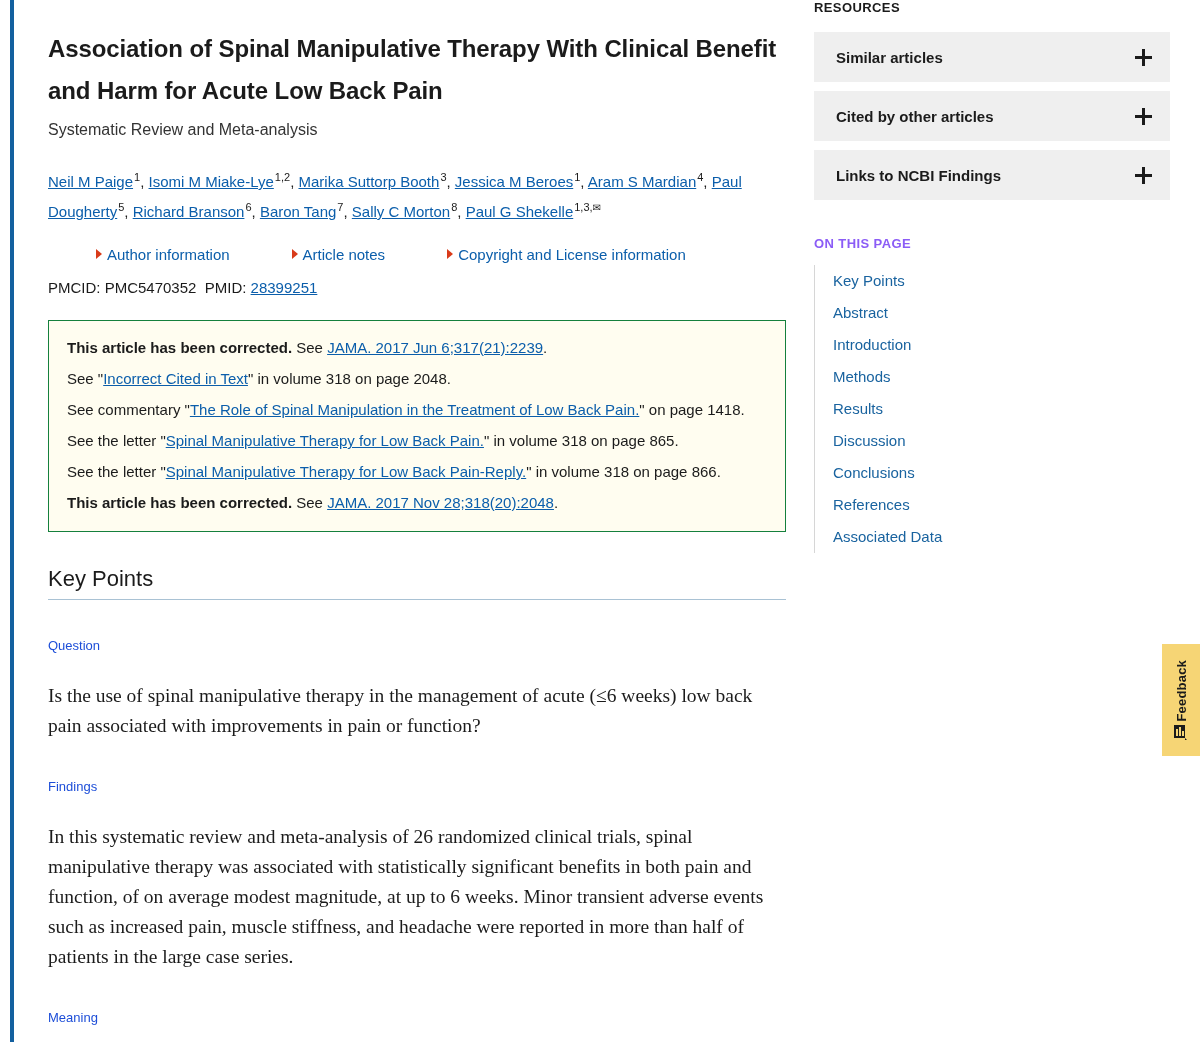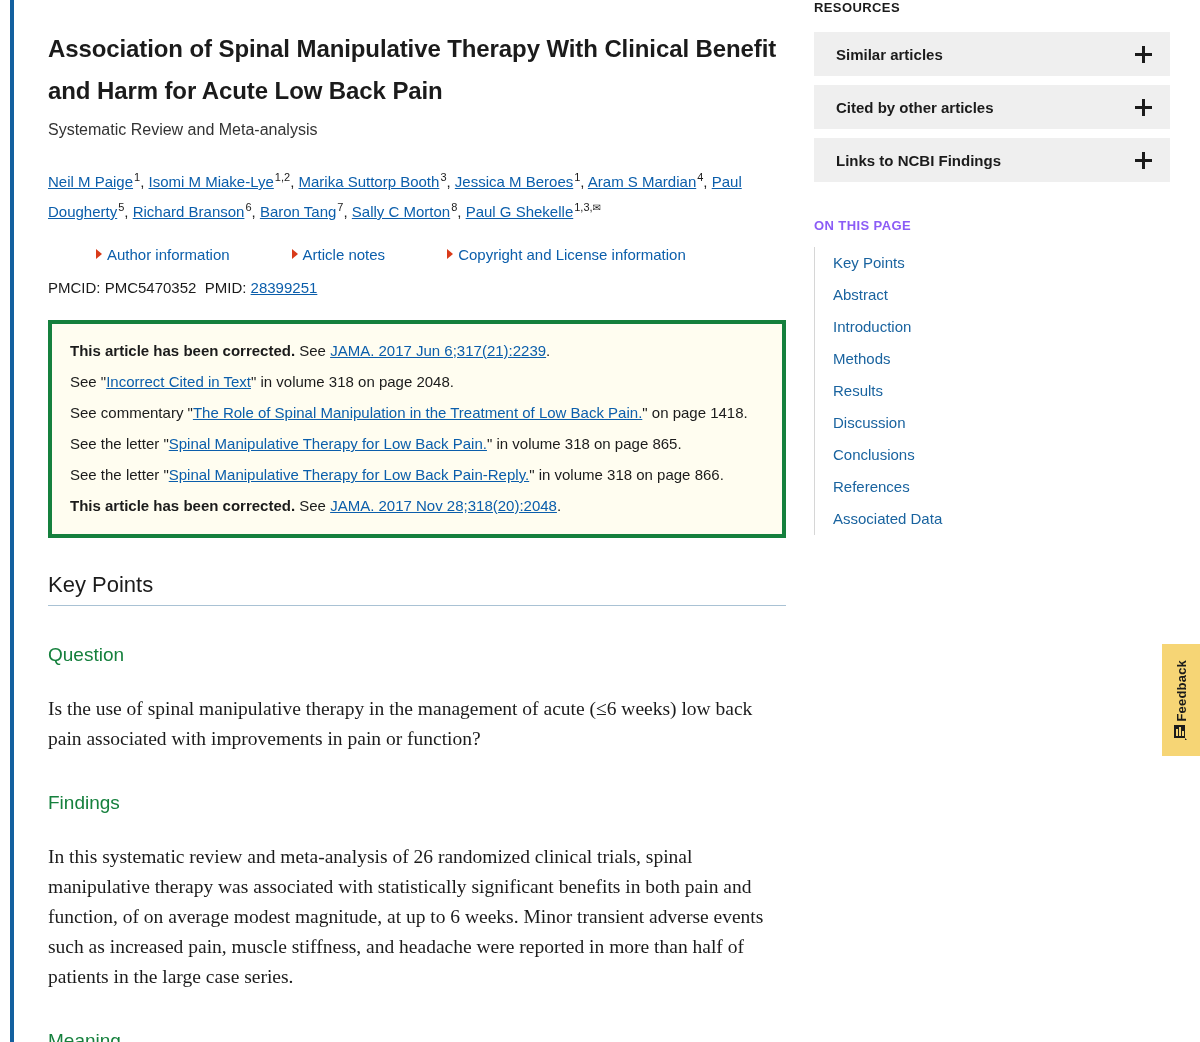--- a/index.html
+++ b/index.html
@@ -98,21 +98,21 @@
     font-size: 15px;
     color: #1b1b1b;
     line-height: 20px;
   }
   .ids a { color: #0b5eab; text-decoration: underline; }
 
   
   .notice {
     margin-top: 22px;
     background: #fffdf0;
-    border: 4px solid #15803d;
+    border: 1px solid #15803d;
     padding: 16px 18px 18px 18px;
     width: 738px;
     box-sizing: border-box;
   }
   .notice p {
     margin: 0 0 10px 0;
     font-size: 15px;
     line-height: 21px;
     color: #1b1b1b;
   }
@@ -126,23 +126,23 @@
     font-size: 22px;
     font-weight: normal;
     color: #1b1b1b;
     padding-bottom: 7px;
     border-bottom: 1px solid #a9c2d4;
     width: 738px;
     box-sizing: border-box;
   }
   .sub-head {
     margin-top: 38px;
-    font-size: 19px;
+    font-size: 13px;
     font-weight: normal;
-    color: #15803d;
+    color: #1d4ed8;
   }
   .body-para {
     margin-top: 28px;
     font-family: "Liberation Serif", serif;
     font-size: 19.5px;
     line-height: 30px;
     color: #1b1b1b;
   }
 
   
@@ -155,21 +155,21 @@
   .rail-title {
     font-size: 13px;
     font-weight: bold;
     letter-spacing: 0.4px;
     color: #1b1b1b;
     text-transform: uppercase;
   }
   .acc-list { margin-top: 17px; }
   .acc {
     background: #efefef;
-    height: 44px;
+    height: 50px;
     display: flex;
     align-items: center;
     justify-content: space-between;
     padding: 0 18px 0 22px;
     box-sizing: border-box;
     margin-bottom: 9px;
     cursor: pointer;
   }
   .acc-label {
     font-size: 15px;

